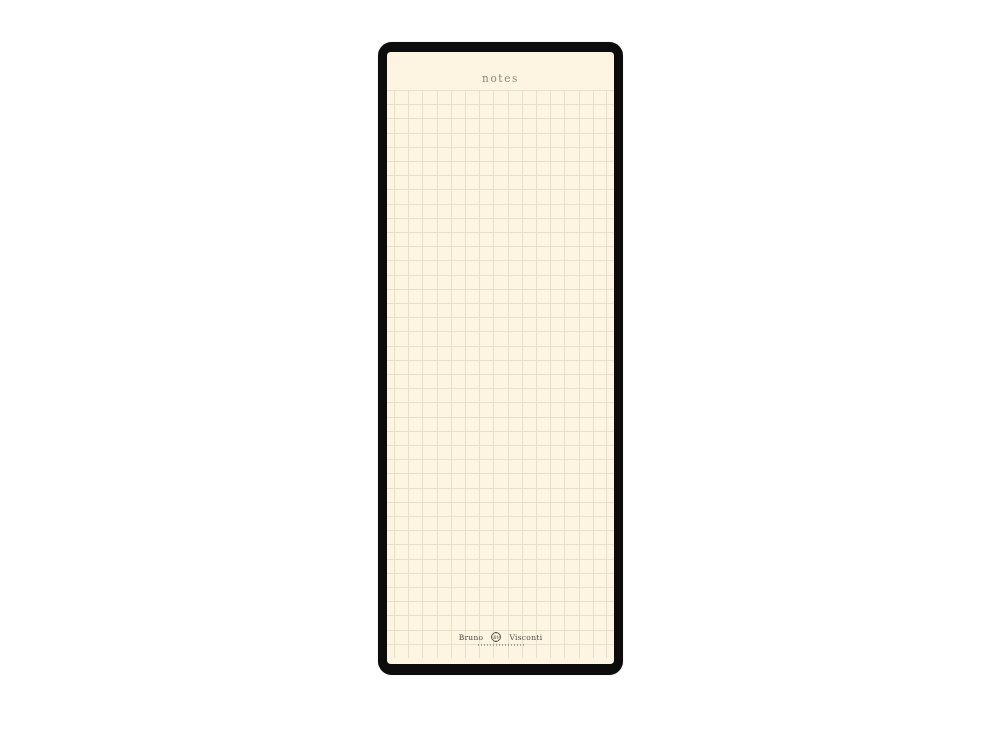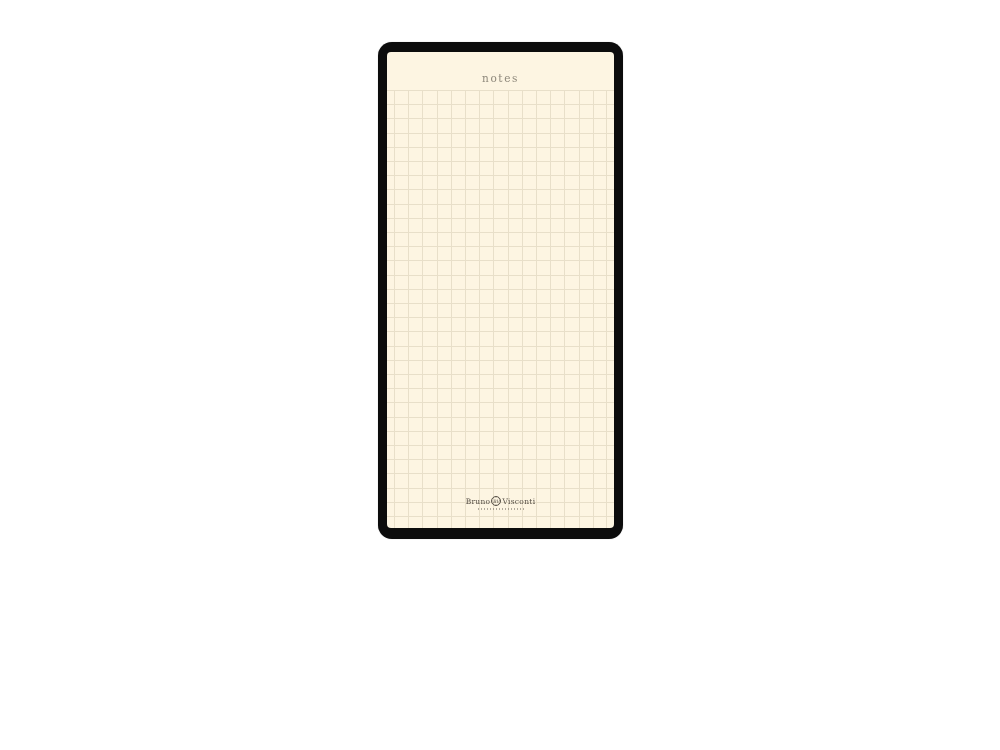--- a/index.html
+++ b/index.html
@@ -19,21 +19,21 @@
     overflow: hidden;
   }
   .stage {
     position: relative;
     width: 1000px; height: 750px;
     background: var(--c-canvas_bg);
   }
   .notepad {
     position: absolute;
     left: 378px; top: 42px;
-    width: 245px; height: 497px;
+    width: 245px; height: 633px;
     background: var(--c-frame);
     border-radius: 14px;
     padding: 10px 9px 11px 9px;
     box-shadow: 0 0 1px rgba(0,0,0,0.35);
   }
   .page {
     position: relative;
     width: 100%; height: 100%;
     background: var(--c-page_bg);
     border-radius: 4px;
@@ -83,21 +83,21 @@
     left: 0; right: 0; bottom: 0;
     height: 40px;
     display: flex;
     flex-direction: column;
     align-items: center;
     padding-top: 8px;
   }
   .brand {
     display: flex;
     align-items: center;
-    gap: 1px;
+    gap: 8px;
     color: var(--c-brand);
   }
   .brand-word {
     font-size: 7.5px;
     line-height: 9px;
     letter-spacing: 0.3px;
   }
   .monogram {
     width: 10px; height: 10px;
     border: 1px solid var(--c-brand);

